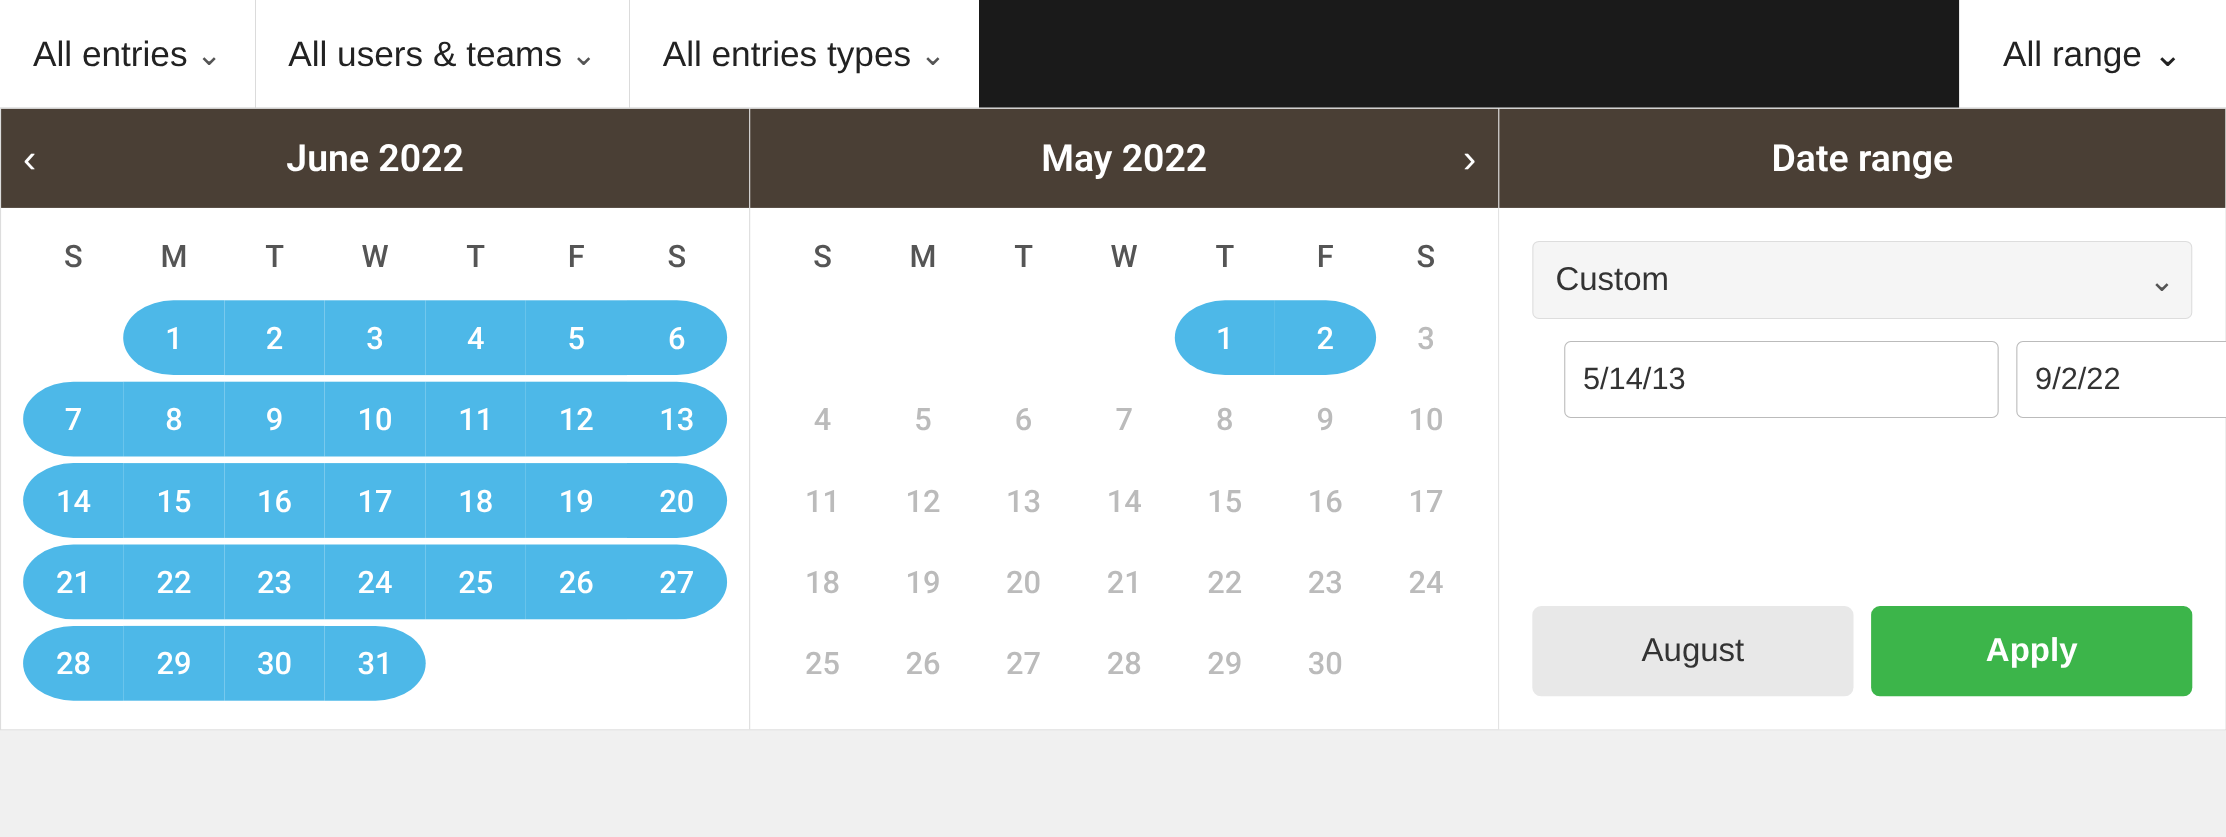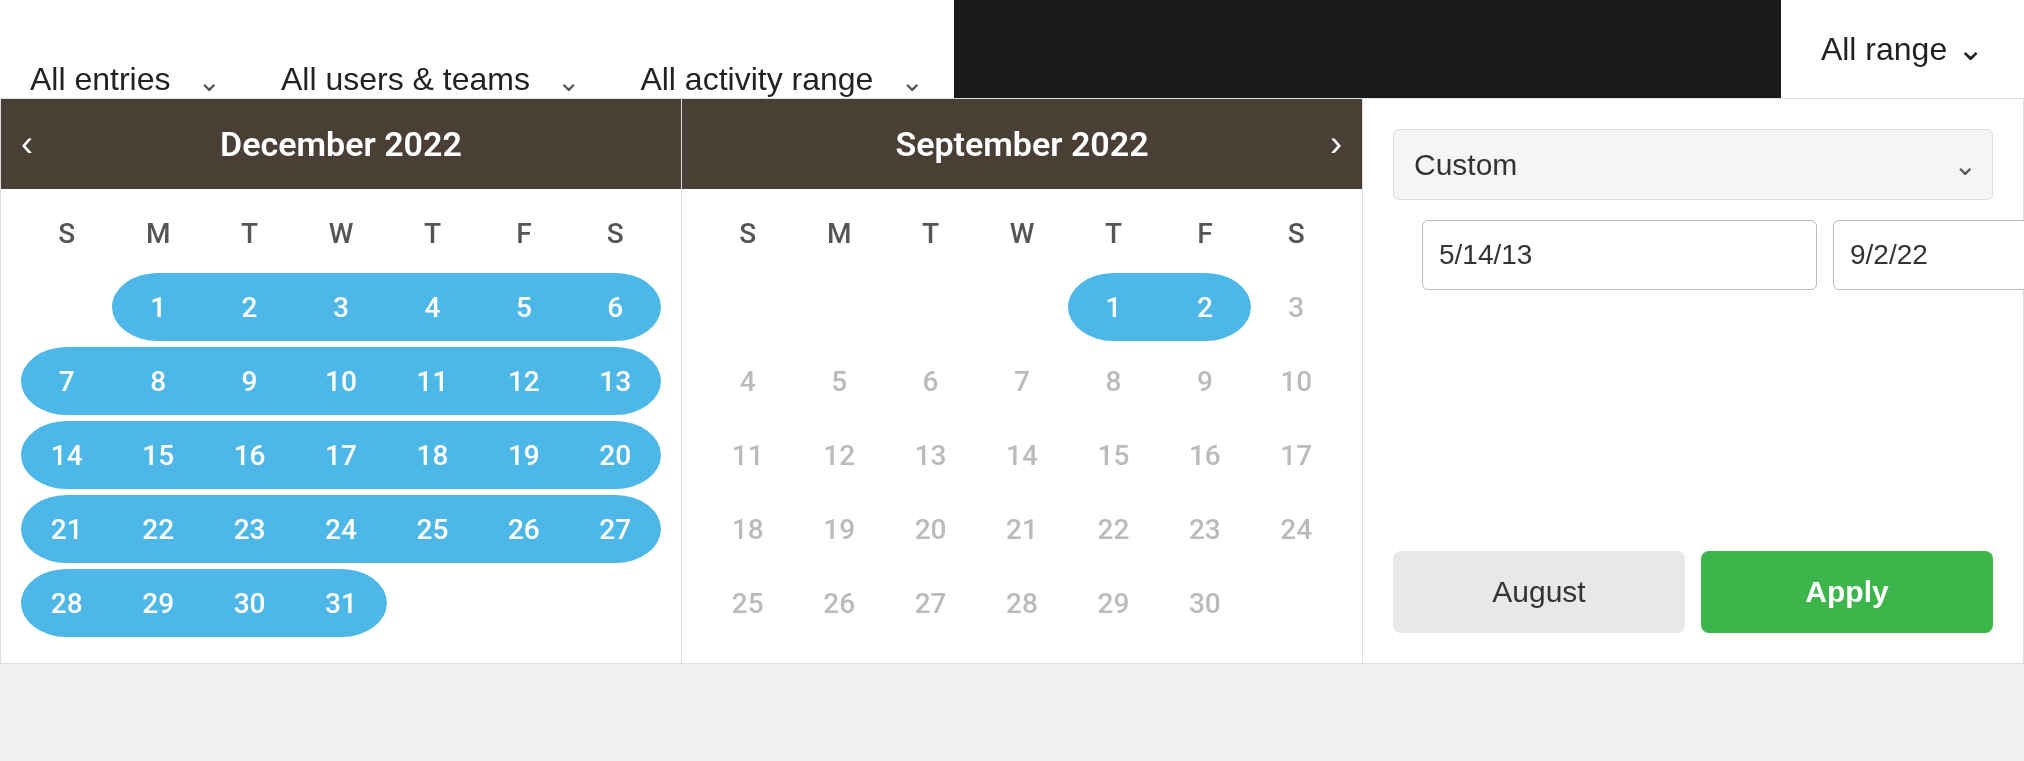--- a/index.html
+++ b/index.html
@@ -13,23 +13,23 @@
     
     .filter-bar {
       display: flex;
       background: #1a1a1a;
       padding: 0;
       height: 98px;
       align-items: center;
     }
     .filter-btn {
       display: flex;
-      align-items: flex-end;
+      align-items: center;
       justify-content: center;
-      gap: 27px;
+      gap: 8px;
       background: white;
       border: none;
       cursor: pointer;
       font-size: 32px;
       font-weight: 400;
       color: #222;
       padding: 0 30px;
       height: 98px;
       white-space: nowrap;
     }
@@ -240,40 +240,40 @@
 <div class="filter-bar">
   <button class="filter-btn">
     <span>All entries</span>
     <span class="chevron">⌄</span>
   </button>
   <button class="filter-btn">
     <span>All users &amp; teams</span>
     <span class="chevron">⌄</span>
   </button>
   <button class="filter-btn">
-    <span>All activity range</span>
+    <span>All entries types</span>
     <span class="chevron">⌄</span>
   </button>
   <div class="filter-bar-spacer"></div>
   <button class="filter-btn-right">
     <span>All range</span>
     <span class="chevron">⌄</span>
   </button>
 </div>
 
 <div class="main-content">
 
   <div class="calendars">
 
     <div class="calendar-panel">
       <div class="calendar-header">
         <button class="nav-arrow left">
           <span>‹</span>
         </button>
-        <span>December 2022</span>
+        <span>June 2022</span>
       </div>
       <div class="calendar-rows">
 
         <div class="week-row">
           <div class="cell" style="color:#555;font-weight:500;cursor:default;">S</div>
           <div class="cell" style="color:#555;font-weight:500;cursor:default;">M</div>
           <div class="cell" style="color:#555;font-weight:500;cursor:default;">T</div>
           <div class="cell" style="color:#555;font-weight:500;cursor:default;">W</div>
           <div class="cell" style="color:#555;font-weight:500;cursor:default;">T</div>
           <div class="cell" style="color:#555;font-weight:500;cursor:default;">F</div>
@@ -327,21 +327,21 @@
           <div class="cell sel pill-end">31</div>
           <div class="cell empty"></div>
           <div class="cell empty"></div>
           <div class="cell empty"></div>
         </div>
       </div>
     </div>
 
     <div class="calendar-panel">
       <div class="calendar-header">
-        <span>September 2022</span>
+        <span>May 2022</span>
         <button class="nav-arrow right">
           <span>›</span>
         </button>
       </div>
       <div class="calendar-rows">
 
         <div class="week-row">
           <div class="cell" style="color:#555;font-weight:500;cursor:default;">S</div>
           <div class="cell" style="color:#555;font-weight:500;cursor:default;">M</div>
           <div class="cell" style="color:#555;font-weight:500;cursor:default;">T</div>
@@ -398,20 +398,21 @@
           <div class="cell other-month">28</div>
           <div class="cell other-month">29</div>
           <div class="cell other-month">30</div>
           <div class="cell empty"></div>
         </div>
       </div>
     </div>
   </div>
 
   <div class="date-range-panel">
+    <div class="panel-title">Date range</div>
 
     <div class="range-select-wrapper">
       <select class="range-select">
         <option>Custom</option>
         <option>Today</option>
         <option>This week</option>
         <option>This month</option>
         <option>Last 7 days</option>
         <option>Last 30 days</option>
       </select>

